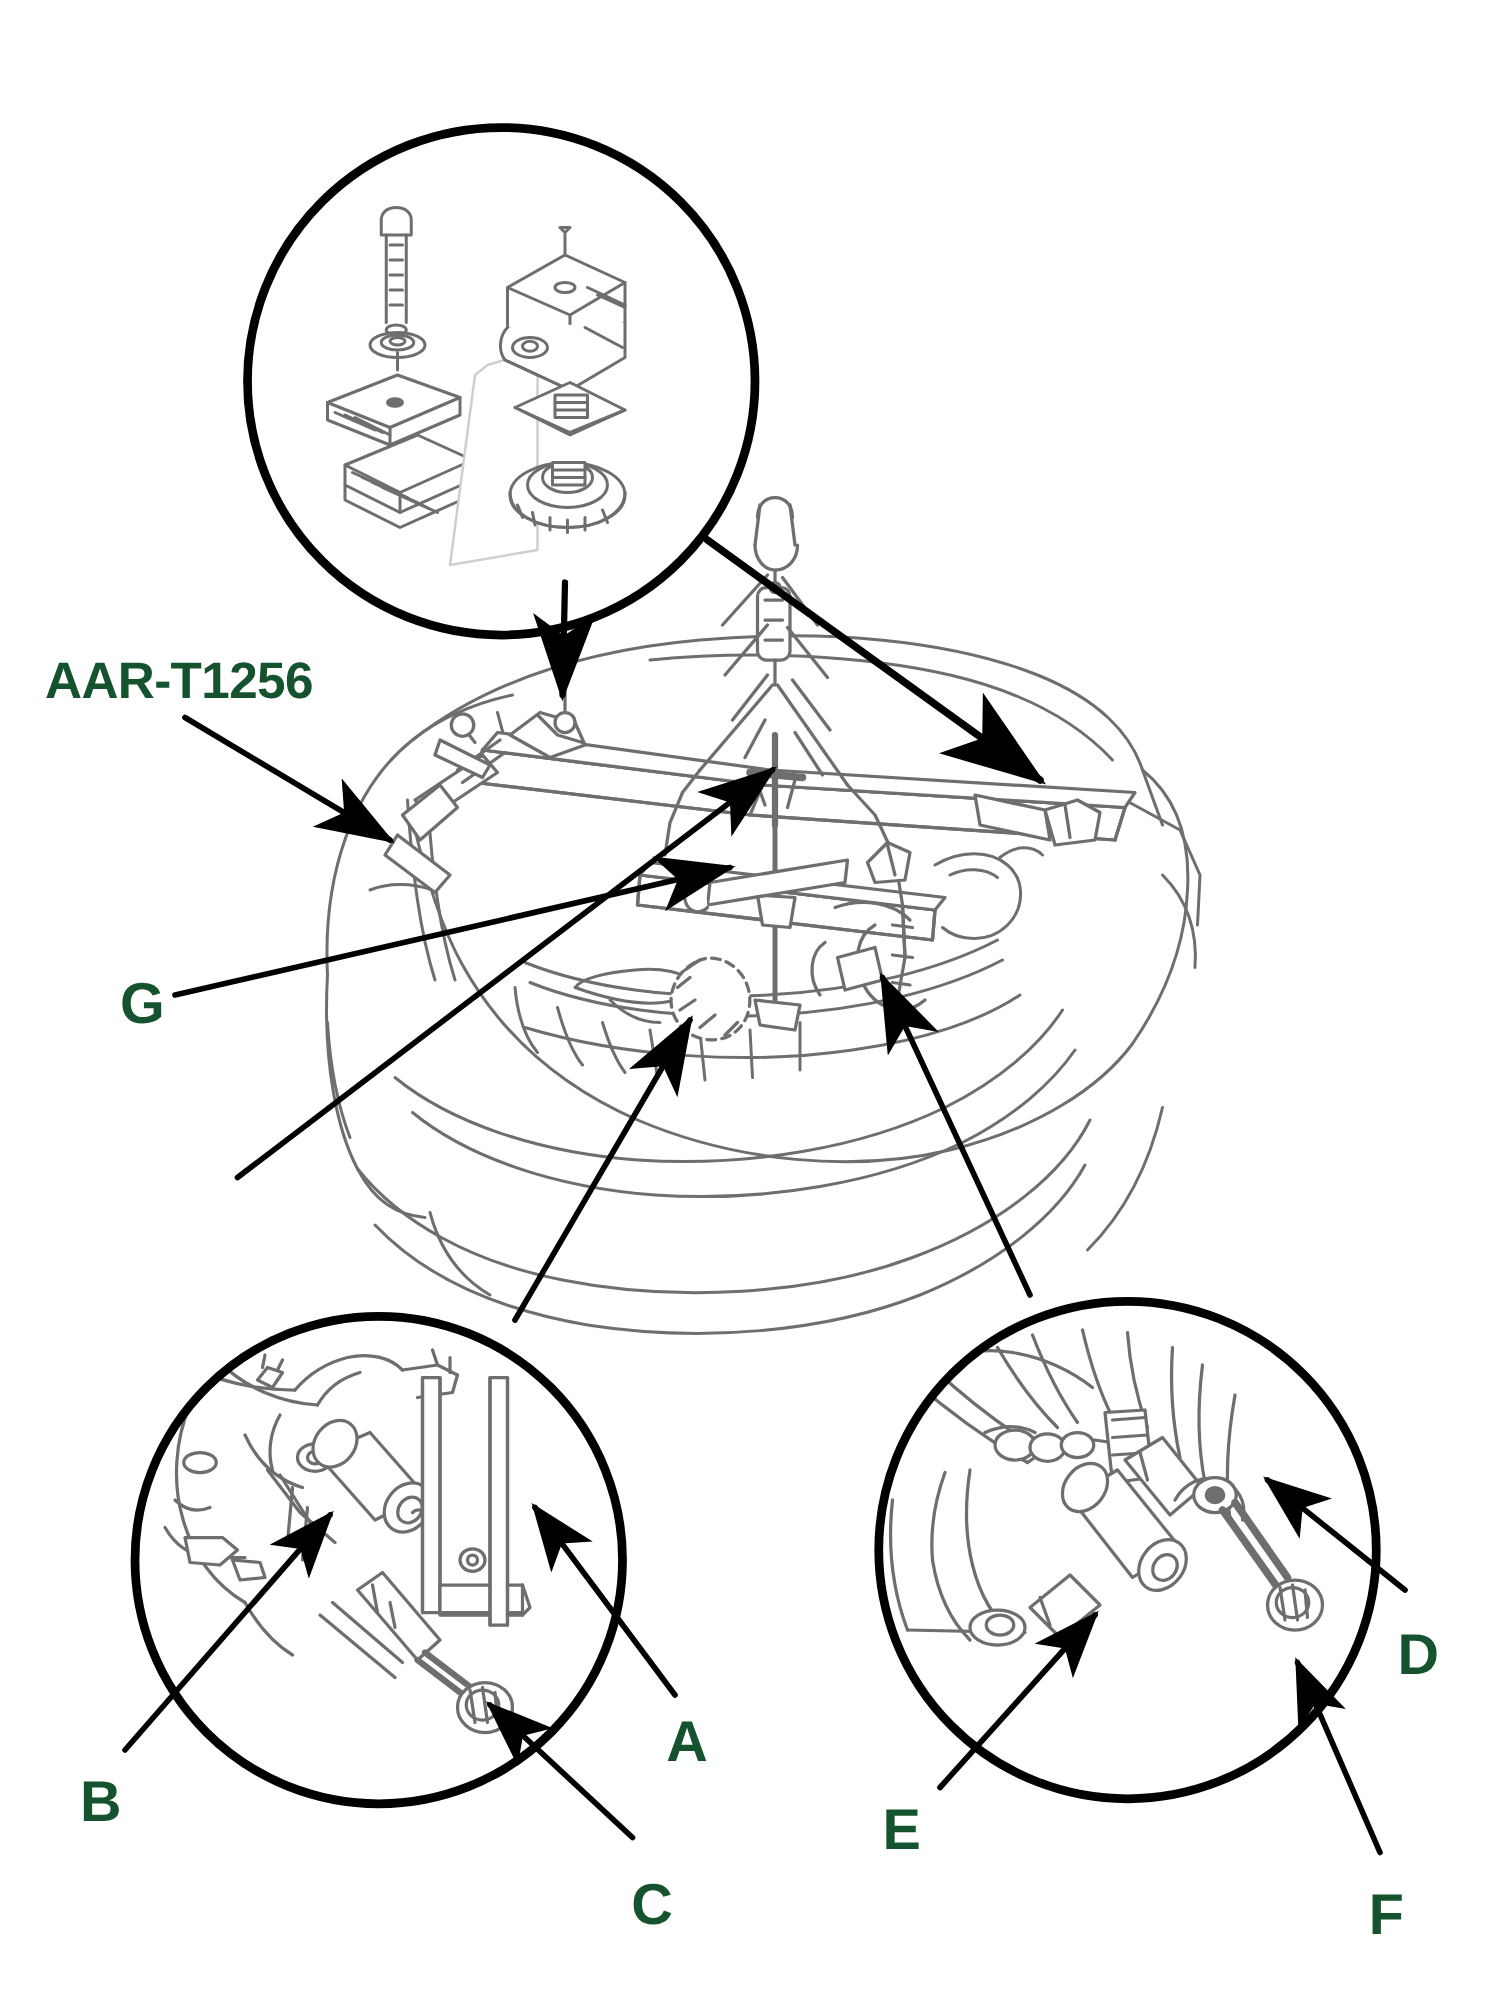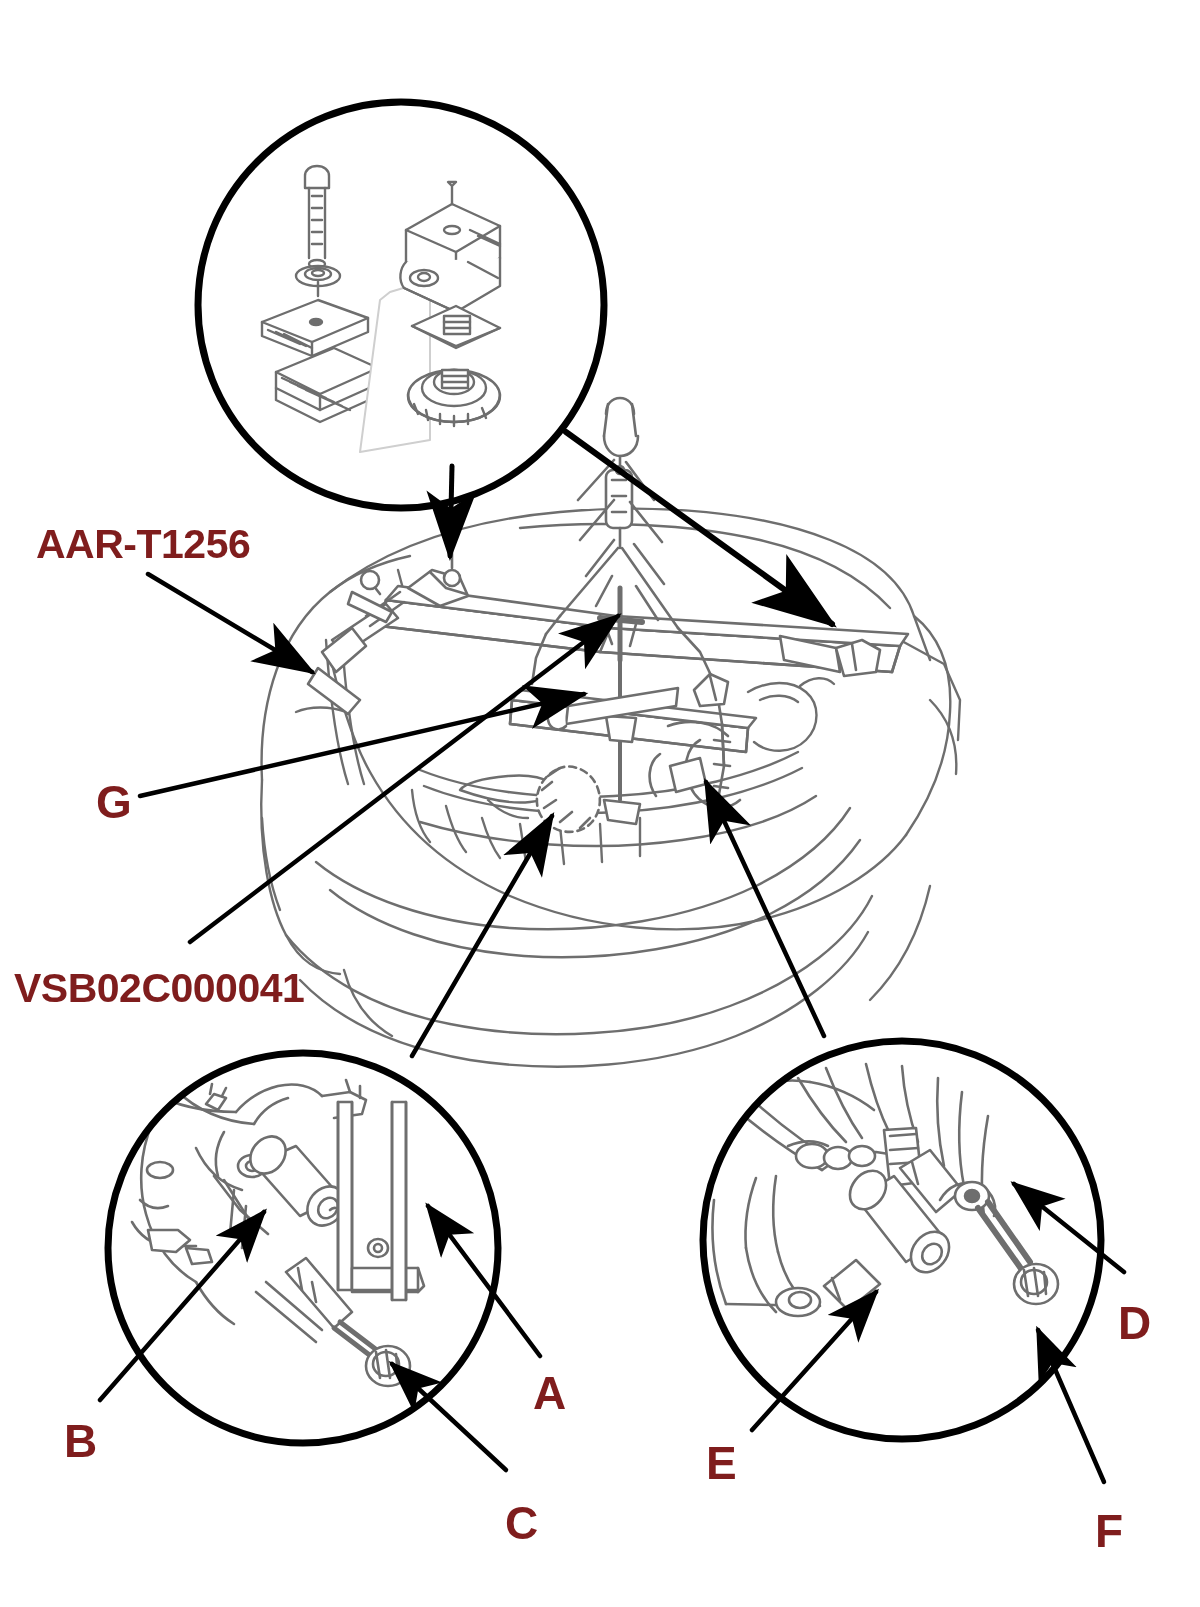--- a/index.html
+++ b/index.html
@@ -1,19 +1,19 @@
 <!DOCTYPE html>
 <html><head>
 <meta charset="utf-8">
 <style>
   html,body{margin:0;padding:0;background:#ffffff;}
   body{font-family:"Liberation Sans",sans-serif;}
   #sheet{position:relative;width:1200px;height:1607px;background:#ffffff;overflow:hidden;}
   #sheet svg{position:absolute;left:0;top:0;}
-  .lbl{position:absolute;font-family:"Liberation Sans",sans-serif;font-weight:bold;color:#7f1d1d;white-space:nowrap;line-height:1;}
+  .lbl{position:absolute;font-family:"Liberation Sans",sans-serif;font-weight:bold;color:#14532d;white-space:nowrap;line-height:1;}
   .lbl-part{font-size:41px;letter-spacing:-0.5px;}
   .lbl-code{font-size:41px;letter-spacing:-0.5px;}
   .lbl-letter{font-size:46px;}
 </style>
 </head>
 <body>
 
 <div id="sheet">
 
   <svg width="1200" height="1607" viewBox="0 0 1200 1607">
@@ -308,21 +308,20 @@
       <path d="M540,1356 L428,1206" stroke-width="4.5" marker-end="url(#ahb)"></path>
       <path d="M100,1400 L264,1212" stroke-width="4.5" marker-end="url(#ahb)"></path>
       <path d="M506,1470 L392,1364" stroke-width="4.5" marker-end="url(#ahb)"></path>
       <path d="M1124,1272 L1014,1184" stroke-width="4.5" marker-end="url(#ahb)"></path>
       <path d="M752,1430 L876,1292" stroke-width="4.5" marker-end="url(#ahb)"></path>
       <path d="M1104,1482 L1038,1330" stroke-width="4.5" marker-end="url(#ahb)"></path>
     </g>
   </svg>
 
   <div class="lbl lbl-part" style="left:36px;top:524px;">AAR-T1256</div>
-  <div class="lbl lbl-code" style="left:14px;top:968px;">VSB02C000041</div>
   <div class="lbl lbl-letter" style="left:96px;top:779px;">G</div>
   <div class="lbl lbl-letter" style="left:533px;top:1370px;">A</div>
   <div class="lbl lbl-letter" style="left:64px;top:1418px;">B</div>
   <div class="lbl lbl-letter" style="left:505px;top:1500px;">C</div>
   <div class="lbl lbl-letter" style="left:1118px;top:1300px;">D</div>
   <div class="lbl lbl-letter" style="left:706px;top:1440px;">E</div>
   <div class="lbl lbl-letter" style="left:1095px;top:1508px;">F</div>
 
 </div>
 

